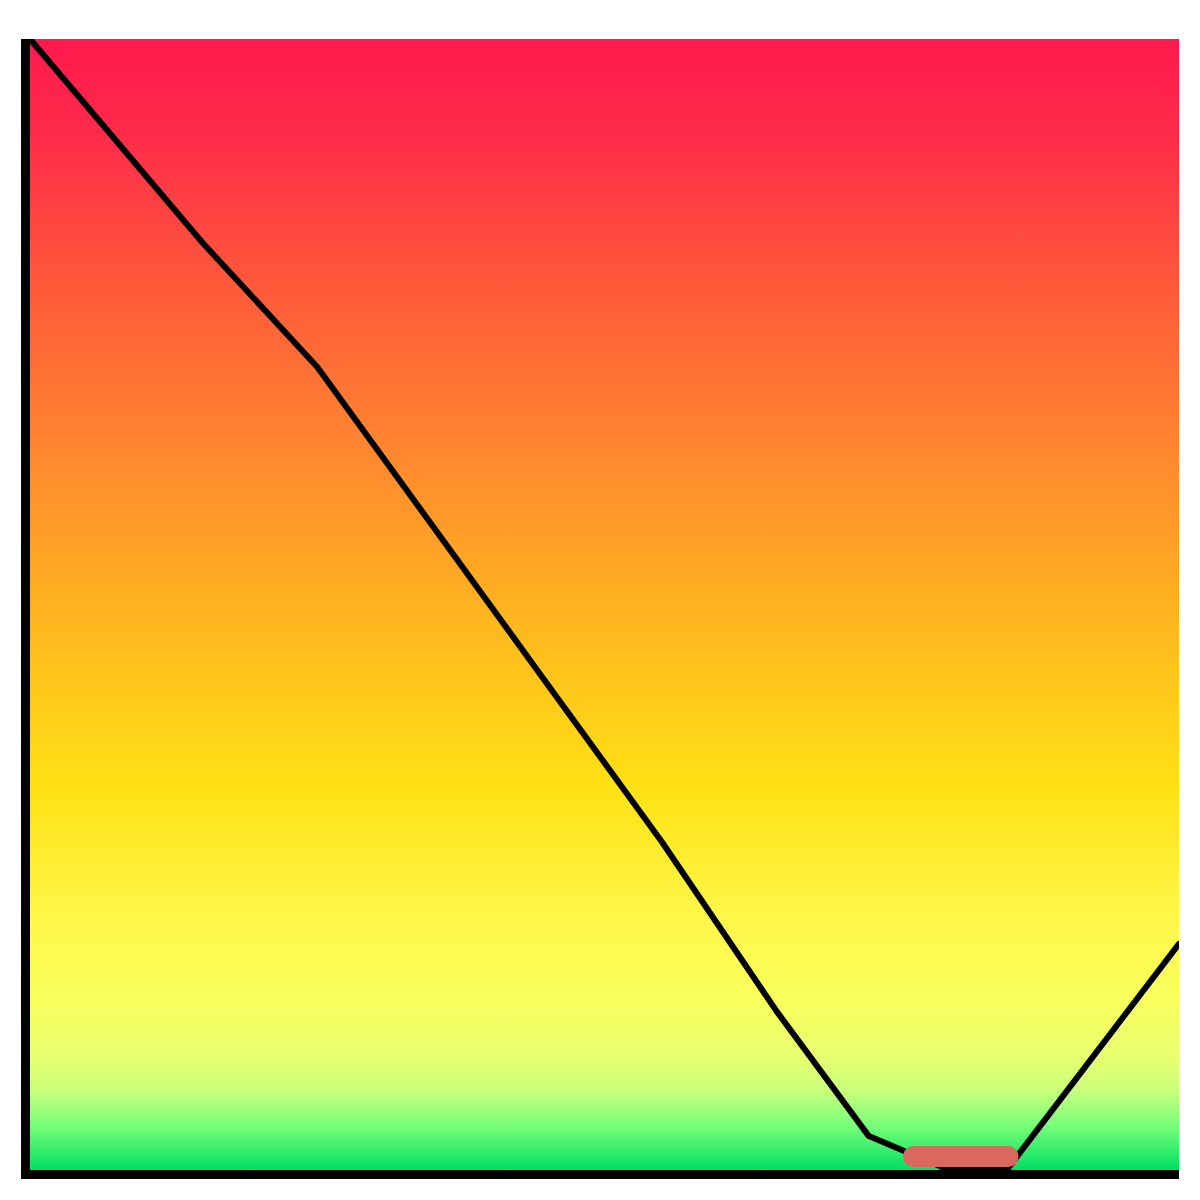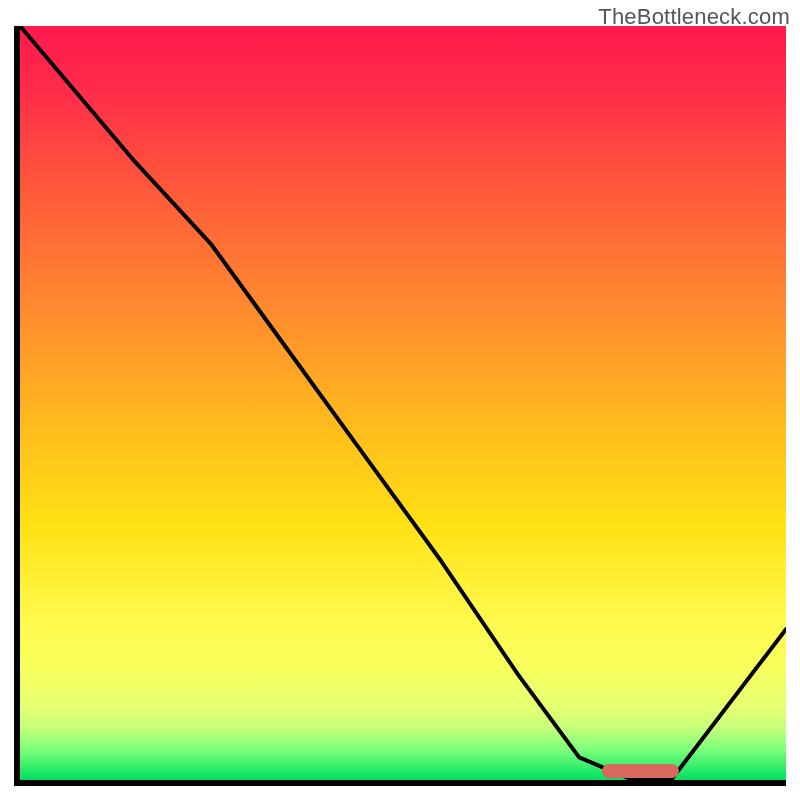--- a/index.html
+++ b/index.html
@@ -75,21 +75,20 @@
     height: 14px;
     background: #d9695f;
     border-radius: 8px;
   }
 </style>
 </head>
 <body>
 
 <div class="chart-container">
 
-  <div class="watermark">TheBottleneck.com</div>
 
   <div class="plot-frame">
     <div class="plot-area">
 
       <div class="gradient-bg"></div>
 
       <svg class="curve-svg" viewBox="0 0 766 754" preserveAspectRatio="none">
         <path d="M0.0 0.0 L114.9 135.7 L191.5 218.7 L268.1 324.2 L344.7 429.8 L421.3 535.3 L497.9 648.4 L559.2 731.4 L612.8 754.0 L651.1 754.0 L766.0 603.2" id="curvePath" fill="none" stroke="#000" stroke-width="4" stroke-linejoin="round" stroke-linecap="round"></path>
       </svg>
 

